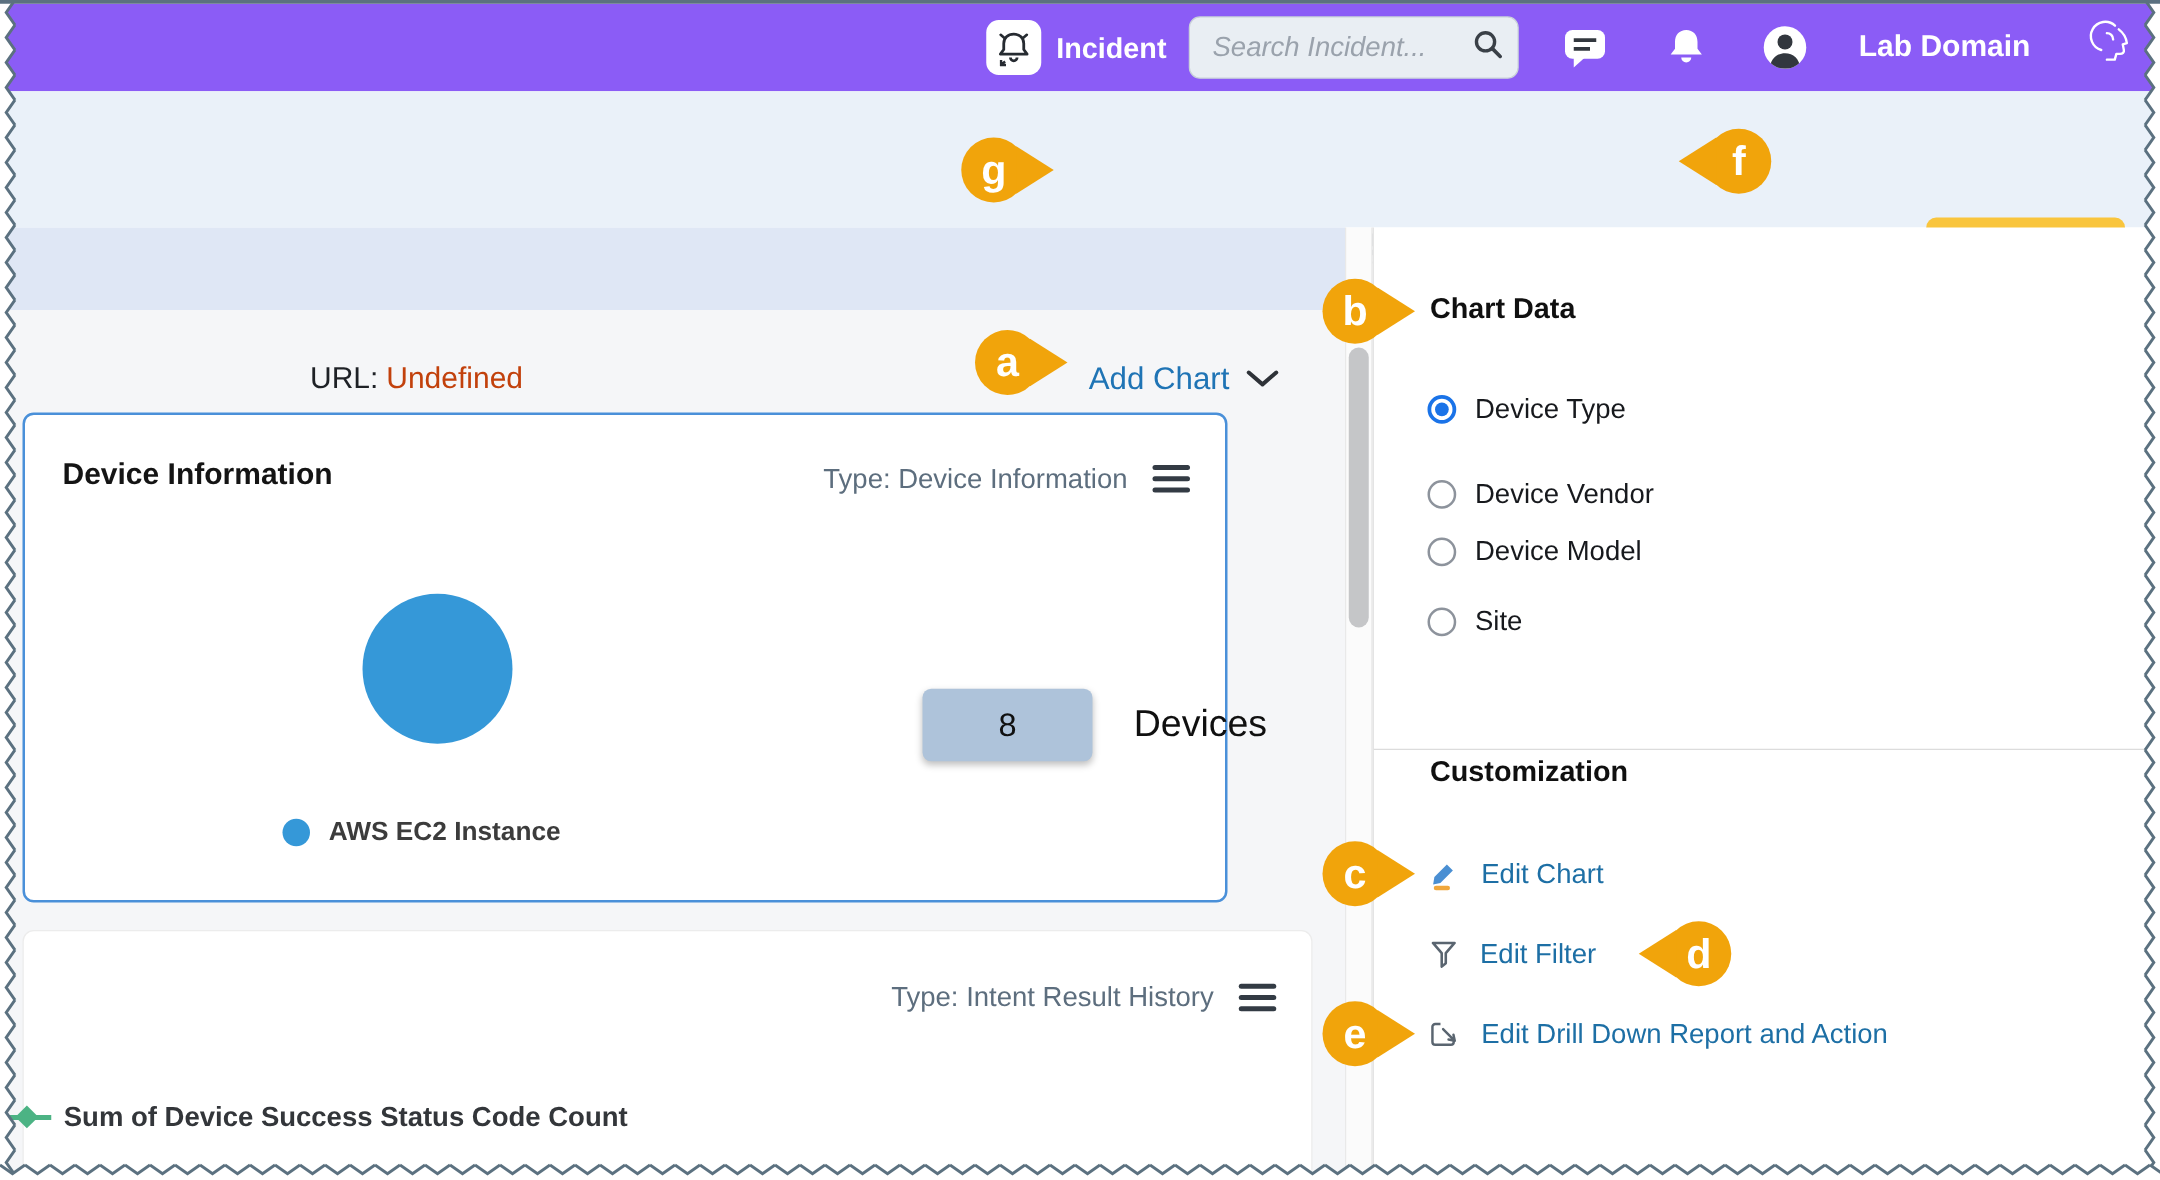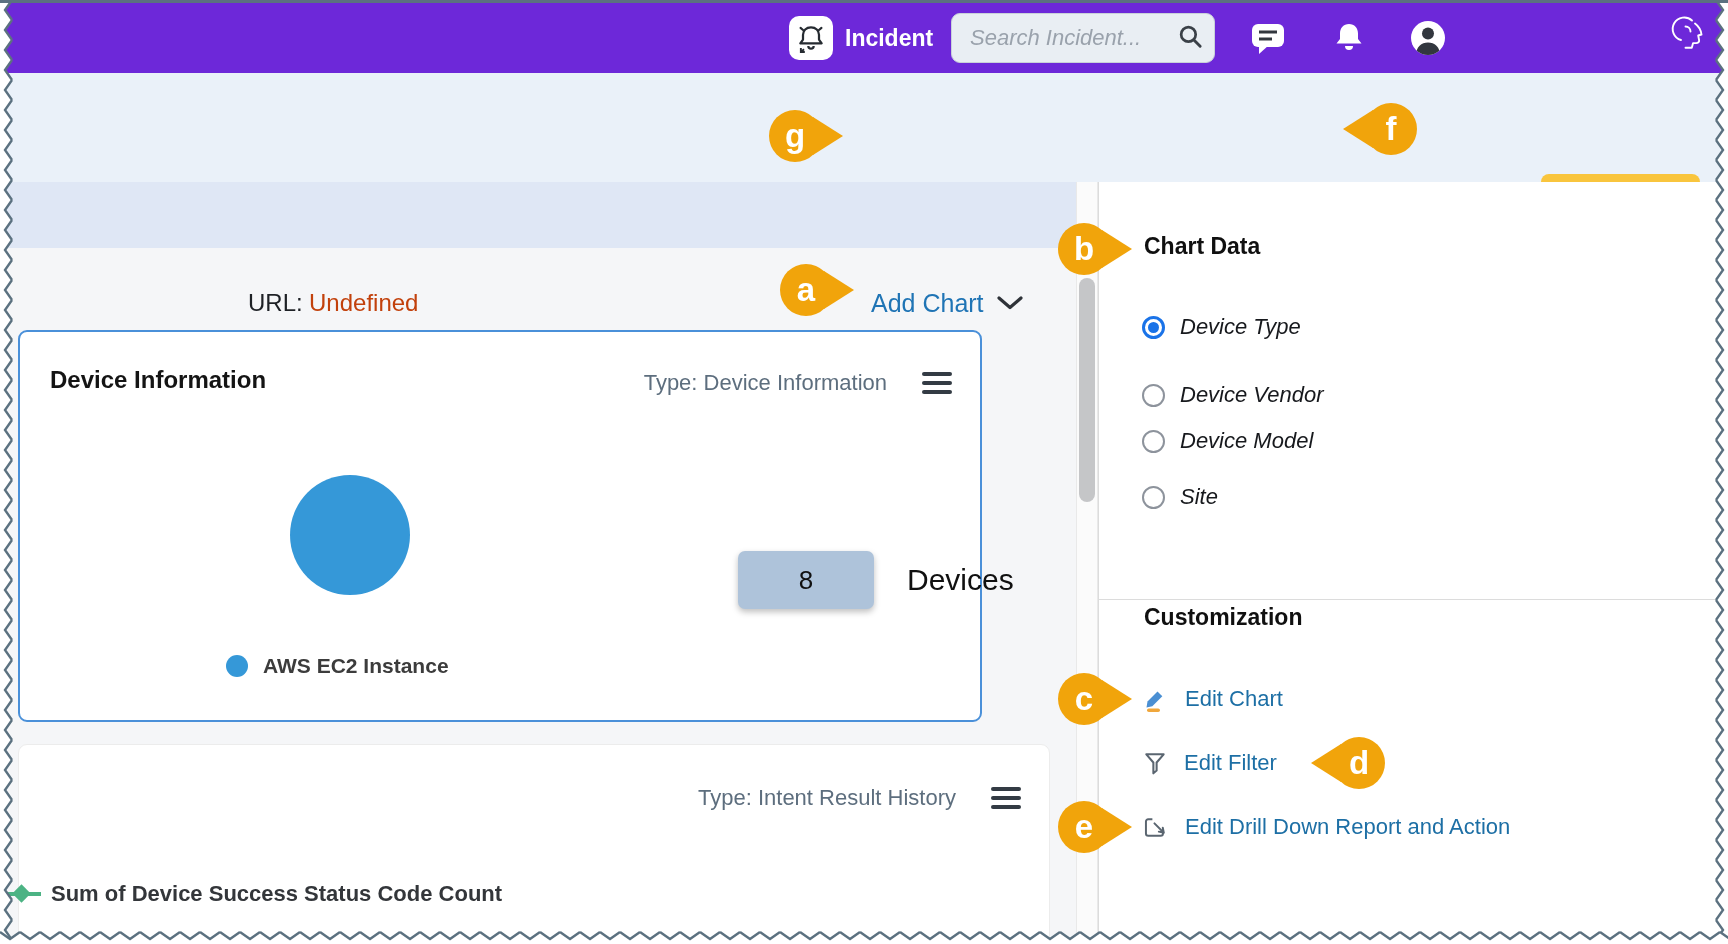--- a/index.html
+++ b/index.html
@@ -1,21 +1,21 @@
 <!DOCTYPE html>
 <html><head>
 <meta charset="utf-8">
 <style>
   html,body{margin:0;padding:0;background:#fff;}
   *{box-sizing:border-box;}
   #screen{position:relative;width:1728px;height:944px;background:#fff;overflow:hidden;
     font-family:"Liberation Sans","DejaVu Sans",sans-serif;color:#1d2126;}
 
   
-  .topbar{position:absolute;left:3px;top:3px;right:3px;height:70px;background:#6d28d9;}
+  .topbar{position:absolute;left:3px;top:3px;right:3px;height:70px;background:#8b5cf6;}
   .tb-logo{position:absolute;left:786px;top:13px;width:44px;height:44px;background:#fff;border-radius:10px;
     display:flex;align-items:center;justify-content:center;}
   .tb-title{position:absolute;left:842px;top:0;height:70px;display:flex;align-items:center;
     color:#fff;font-size:23px;font-weight:bold;}
   .tb-search{position:absolute;left:948px;top:10px;width:264px;height:50px;background:#e9eef3;
     border:1px solid #c9d1d9;border-radius:9px;display:flex;align-items:center;padding:0 10px 0 16px;}
   .tb-search input{flex:1;border:none;outline:none;background:transparent;font-style:italic;
     font-size:22px;color:#6a7380;font-family:inherit;min-width:0;}
   .tb-search input::placeholder{color:#9aa2ac;font-style:italic;}
   .tb-icon{position:absolute;top:0;height:70px;display:flex;align-items:center;cursor:pointer;}
@@ -37,21 +37,21 @@
     font-size:24px;color:#1e2126;}
   .url-value{position:absolute;left:306px;top:0;height:82px;display:flex;align-items:center;
     font-size:24px;color:#c2410c;cursor:pointer;}
   .addchart{position:absolute;left:868px;top:0;height:82px;display:flex;align-items:center;gap:12px;cursor:pointer;}
   .addchart span{font-size:25px;color:#1f74b5;}
 
   
   .card1{position:absolute;left:18px;top:330px;width:964px;height:392px;background:#fff;
     border:2px solid #4a90d9;border-radius:9px;}
   .card1-title{position:absolute;left:30px;top:34px;font-size:24px;font-weight:bold;color:#141414;}
-  .card-type{position:absolute;right:93px;font-size:22px;color:#5d6e7e;}
+  .card-type{position:absolute;right:78px;font-size:22px;color:#5d6e7e;}
   .hamburger{position:absolute;right:28px;width:30px;height:22px;cursor:pointer;}
   .hamburger span{position:absolute;left:0;width:30px;height:4px;background:#333b44;border-radius:2px;}
   .hamburger span:nth-child(1){top:0;} .hamburger span:nth-child(2){top:9px;} .hamburger span:nth-child(3){top:18px;}
   .pie{position:absolute;left:270px;top:143px;width:120px;height:120px;border-radius:50%;background:#3598d8;}
   .valuebox{position:absolute;left:718px;top:219px;width:136px;height:58px;background:#aec3da;border-radius:7px;
     box-shadow:0 3px 6px rgba(0,0,0,.25);display:flex;align-items:center;justify-content:center;
     font-size:26px;color:#101010;}
   .devices-label{position:absolute;left:887px;top:219px;height:58px;display:flex;align-items:center;
     font-size:30px;color:#101010;}
   .legend-row{position:absolute;left:206px;top:322px;display:flex;align-items:center;gap:15px;}
@@ -71,21 +71,21 @@
     border-left:1px solid #e9e9e9;border-right:1px solid #e9e9e9;}
   .scrollthumb{position:absolute;left:1079px;top:278px;width:16px;height:224px;background:#c5c6c8;border-radius:8px;cursor:pointer;}
 
   
   .panel{position:absolute;left:1098px;top:182px;width:627px;height:762px;background:#fff;border-left:1px solid #dcdcdc;}
   .p-title{position:absolute;left:45px;font-size:23px;font-weight:bold;color:#101010;}
   .radio-option{position:absolute;left:43px;height:34px;display:flex;align-items:center;gap:15px;cursor:pointer;}
   .radio{width:23px;height:23px;border-radius:50%;border:2.5px solid #8d939c;position:relative;flex:none;}
   .radio-option.selected .radio{border-color:#1a73e8;border-width:3px;}
   .radio-option.selected .radio::after{content:"";position:absolute;inset:3px;border-radius:50%;background:#1a73e8;}
-  .radio-label{font-size:22px;color:#17191d;font-style:italic;}
+  .radio-label{font-size:22px;color:#17191d;}
   .p-divider{position:absolute;left:0;right:0;top:417px;border-top:1px solid #dcdcdc;}
   .p-link{position:absolute;left:43px;height:34px;display:flex;align-items:center;gap:16px;cursor:pointer;}
   .p-link span{font-size:22px;color:#1d6fa5;}
 
   
   .callout{position:absolute;width:52px;height:52px;background:#f1a40b;border-radius:50%;z-index:50;
     display:flex;align-items:center;justify-content:center;color:#fff;font-size:33px;font-weight:600;}
   .callout.pr::after{content:"";position:absolute;left:44px;top:50%;transform:translateY(-50%);
     border-top:19px solid transparent;border-bottom:19px solid transparent;border-left:30px solid #f1a40b;}
   .callout.pl::after{content:"";position:absolute;right:44px;top:50%;transform:translateY(-50%);
@@ -139,20 +139,21 @@
               <circle cx="19" cy="19" r="17"></circle>
             </clipPath>
           </defs>
         <circle cx="19" cy="19" r="17" fill="#fff"></circle>
         <g clip-path="url(#pcl)">
           <circle cx="19" cy="14.5" r="6" fill="#32373e"></circle>
           <path d="M7 36c0-8 5.5-12.5 12-12.5S31 28 31 36z" fill="#32373e"></path>
         </g>
       </svg>
     </div>
+    <div class="tb-domain">Lab Domain</div>
     <div class="tb-icon" style="left:1662px;">
       <svg width="48" height="48" viewBox="0 0 48 48" fill="none" stroke="#fff" stroke-width="1.9" stroke-linejoin="round" stroke-linecap="round">
         <path d="M27 6.5A11.5 11.5 0 1 0 16 26"></path>
         <path d="M30 9.5c3.5 2.6 6 7 6.5 11l-3.3 1 .9 4.6c.3 1.8-1 3-3 3h-3l-1.3 4.6h-6.3"></path>
         <path d="M20.5 12.5a5 5 0 0 1 5 5"></path>
       </svg>
     </div>
   </div>
 
   <div class="actionbar">

